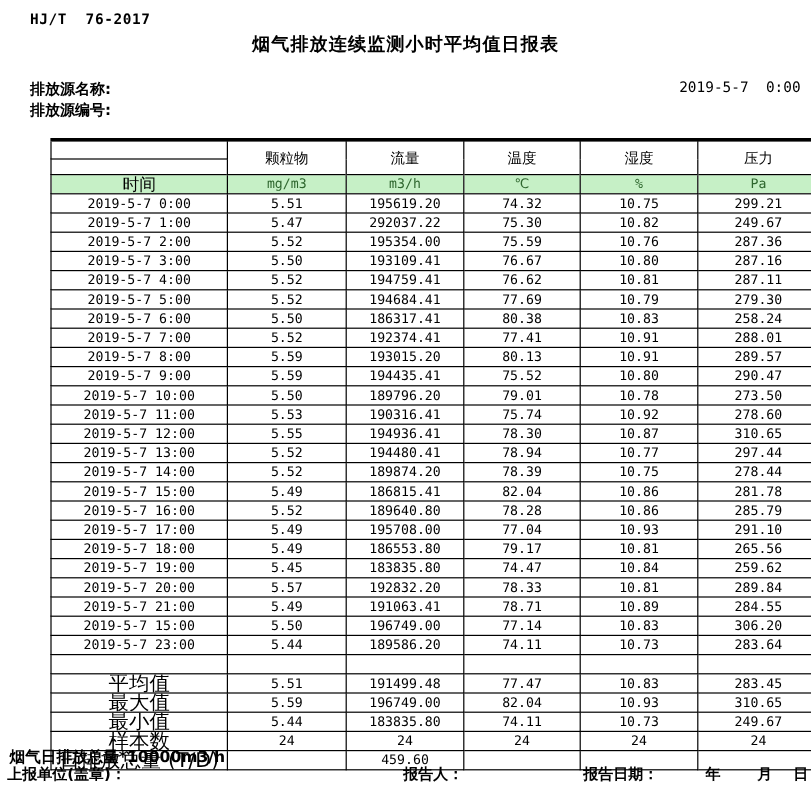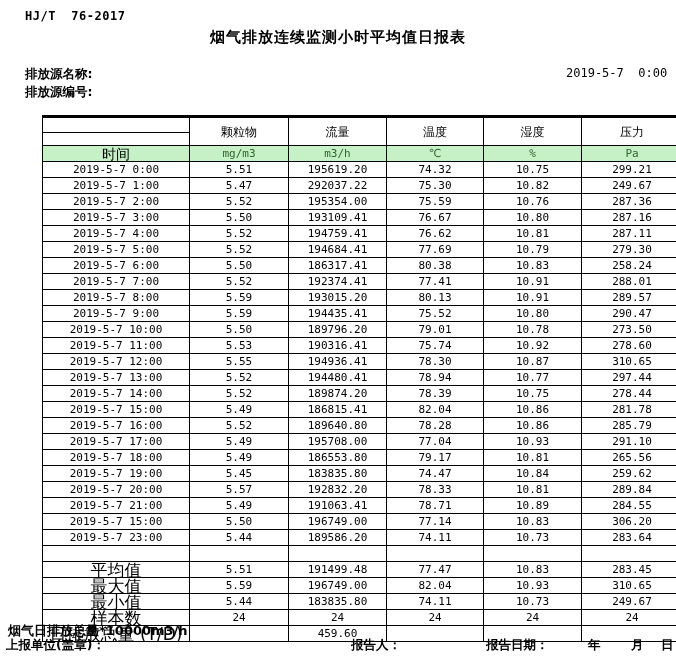--- a/index.html
+++ b/index.html
@@ -43,21 +43,21 @@
   tr.unit-row td:first-child{color:#000;font-size:14px;font-family:"DejaVu Sans",sans-serif;}
   tbody.report-body td:first-child{font-size:11px;}
   tbody.report-body tr.summary td:first-child{
     font-family:"DejaVu Sans",sans-serif;font-size:17px;
   }
   .footer-note{position:absolute;left:8px;top:622px;font-weight:bold;font-size:13px;}
   .signature-line{position:absolute;left:0;top:637px;width:624px;height:16px;font-weight:bold;font-size:12.5px;}
   .signature-line span{position:absolute;top:0;white-space:nowrap;}
   .sig-unit{left:6px;}
   .sig-responsible{left:221px;margin-top:40px;}
-  .sig-reporter{left:351px;}
+  .sig-reporter{left:336px;}
   .sig-date{left:486px;}
   .sig-year{left:588px;}
   .sig-month{left:631px;}
   .sig-day{left:661px;}
 </style>
 </head>
 <body>
 
 <div class="standard-code">HJ/T  76-2017</div>
 

